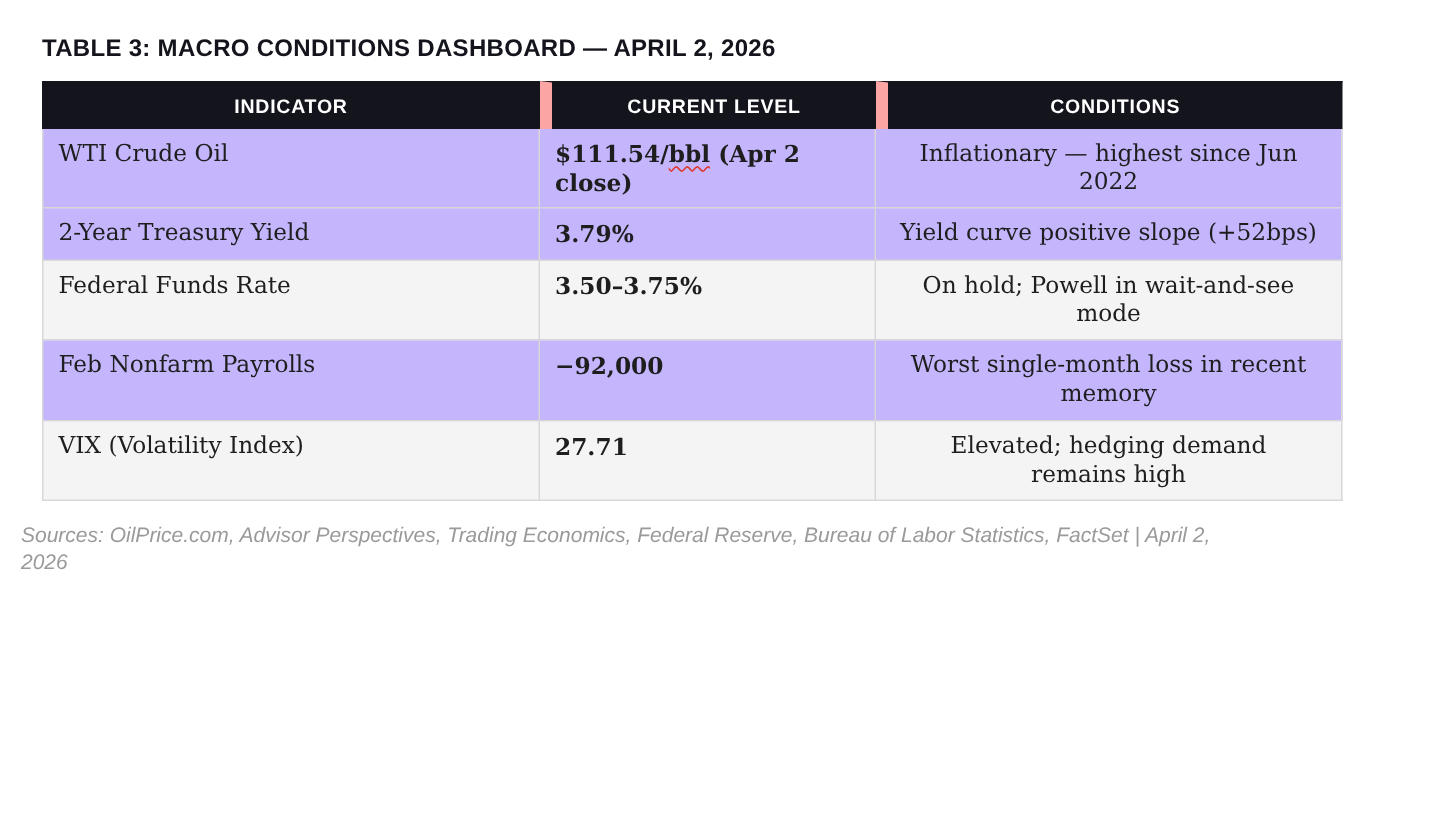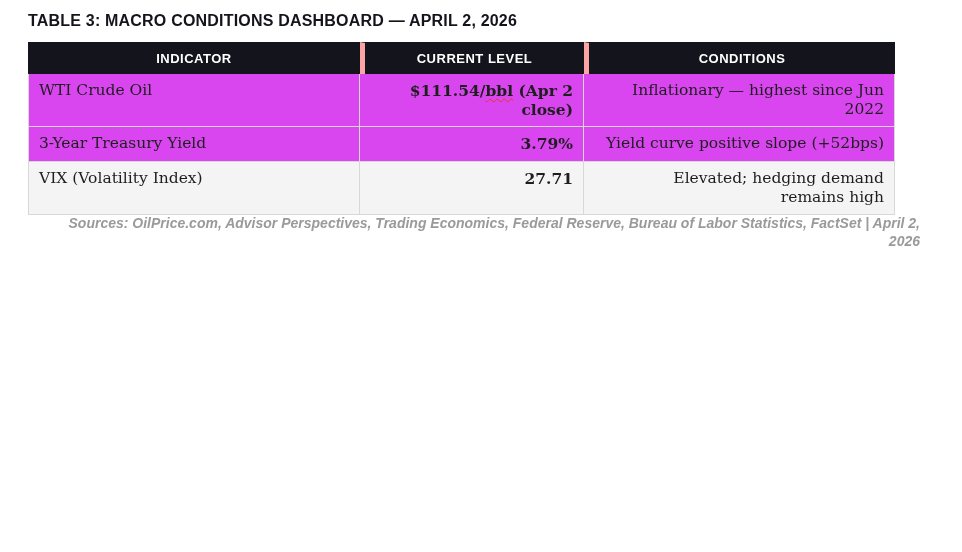--- a/index.html
+++ b/index.html
@@ -18,76 +18,75 @@
     font-family:"Liberation Sans",sans-serif;
     box-sizing:border-box;
   }
   .page{padding:12px 28px 0 28px;}
   .doc-title{
     font-family:"Liberation Sans",sans-serif;
     font-weight:bold;
     font-size:16px;
     letter-spacing:0.2px;
     color:var(--title-text);
-    margin:0 0 12px 0;
+    margin:12px 0 12px 0;
   }
   table.macro-table{
     border-collapse:separate;
     border-spacing:0;
     table-layout:fixed;
     width:867px;
   }
   .macro-table th{
     background:var(--header-bg);
     color:var(--header-text);
     font-family:"Liberation Sans",sans-serif;
     font-weight:bold;
     font-size:13px;
     letter-spacing:0.5px;
     text-align:center;
     padding:8px 6px;
     border-top:1px solid var(--header-bg);
   }
-  .macro-table th + th{border-left:5px solid #fca5a5;}
+  .macro-table th + th{border-left:8px solid #fca5a5;}
   .macro-table td{
     font-family:"DejaVu Serif","Liberation Serif",serif;
     font-size:15.5px;
     line-height:1.24;
     color:var(--body-text);
     vertical-align:top;
     padding:7px 10px;
     border-bottom:1px solid var(--border);
     border-right:1px solid var(--border);
     white-space:pre-line;
-    background:#d946ef;
+    background:#c4b5fd;
   }
   .macro-table td:first-child{border-left:1px solid var(--border);}
   .macro-table tr.alt td{background:var(--alt-row-bg);}
   td.indicator-cell{text-align:left;}
-  td.level-cell{text-align:right;font-weight:bold;}
-  td.implication-cell{text-align:right;margin-top:23px;}
+  td.level-cell{text-align:left;font-weight:bold;}
+  td.implication-cell{text-align:center;margin-top:23px;}
   .wavy{
     text-decoration:underline;
     text-decoration-style:wavy;
     text-decoration-color:var(--spellcheck-underline);
     text-decoration-thickness:1px;
     text-underline-offset:2px;
   }
   .sources-note{
     font-family:"Liberation Sans",sans-serif;
     font-style:italic;
     font-size:14px;
     line-height:1.28;
     color:var(--footer-text);
-    text-align:right;
-    margin-top:0;
+    text-align:left;
+    margin-top:14px;
     white-space:pre-line;
     width:906px;
     margin-left:-14px;
-    font-weight:bold;
   }
 </style>
 </head>
 <body>
 
 <div class="page">
 
   <h1 class="doc-title">TABLE 3: MACRO CONDITIONS DASHBOARD — APRIL 2, 2026</h1>
 
   <table class="macro-table">
@@ -105,23 +104,35 @@
     </thead>
     <tbody>
       <tr>
         <td class="indicator-cell">WTI Crude Oil</td>
         <td class="level-cell">$111.54/<span class="wavy">bbl</span> (Apr 2
 close)</td>
         <td class="implication-cell">Inflationary — highest since Jun
 2022</td>
       </tr>
       <tr>
-        <td class="indicator-cell">3-Year Treasury Yield</td>
+        <td class="indicator-cell">2-Year Treasury Yield</td>
         <td class="level-cell">3.79%</td>
         <td class="implication-cell">Yield curve positive slope (+52bps)</td>
+      </tr>
+      <tr class="alt">
+        <td class="indicator-cell">Federal Funds Rate</td>
+        <td class="level-cell">3.50–3.75%</td>
+        <td class="implication-cell">On hold; Powell in wait-and-see
+mode</td>
+      </tr>
+      <tr>
+        <td class="indicator-cell">Feb Nonfarm Payrolls</td>
+        <td class="level-cell">−92,000</td>
+        <td class="implication-cell">Worst single-month loss in recent
+memory</td>
       </tr>
       <tr class="alt">
         <td class="indicator-cell">VIX (Volatility Index)</td>
         <td class="level-cell">27.71</td>
         <td class="implication-cell">Elevated; hedging demand
 remains high</td>
       </tr>
     </tbody>
   </table>
 

